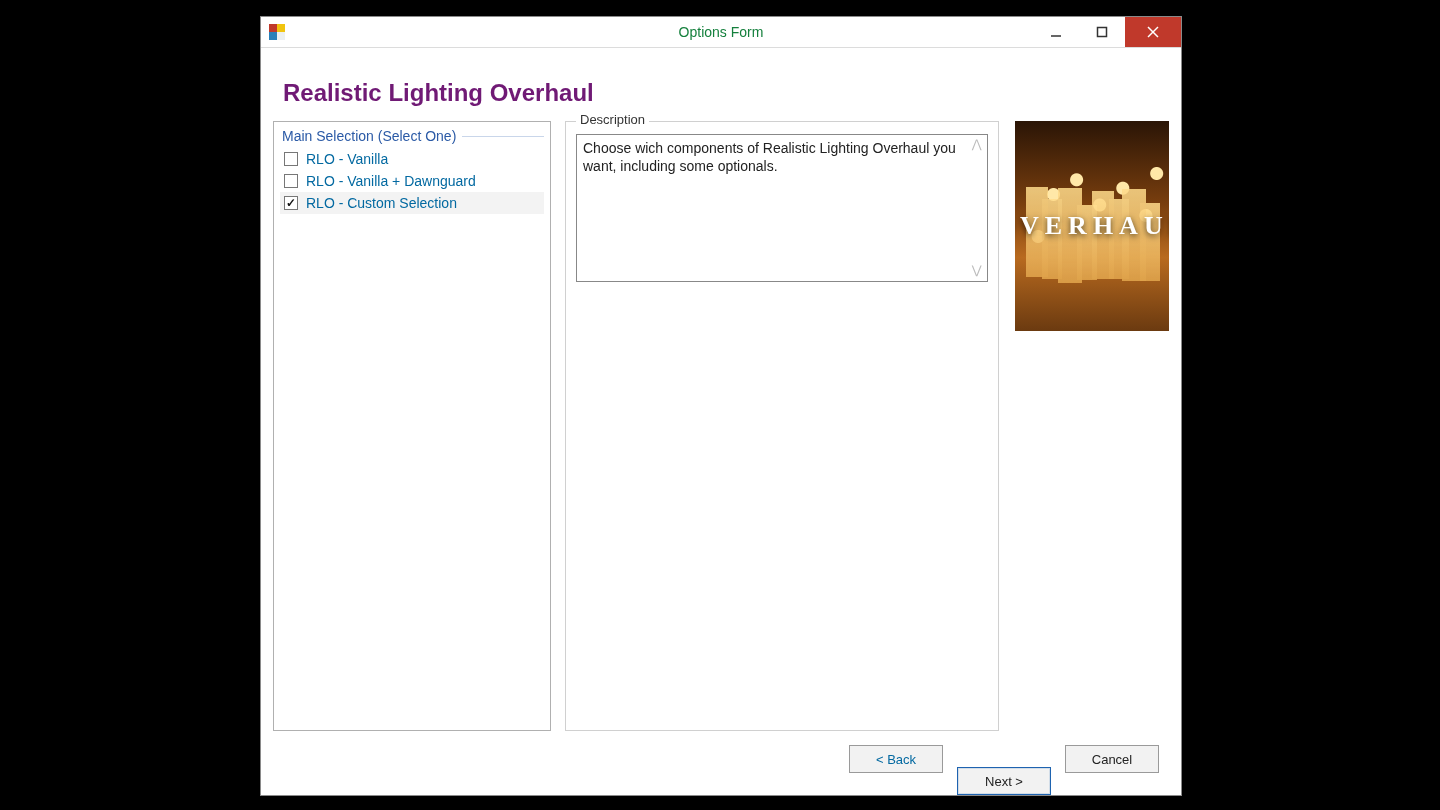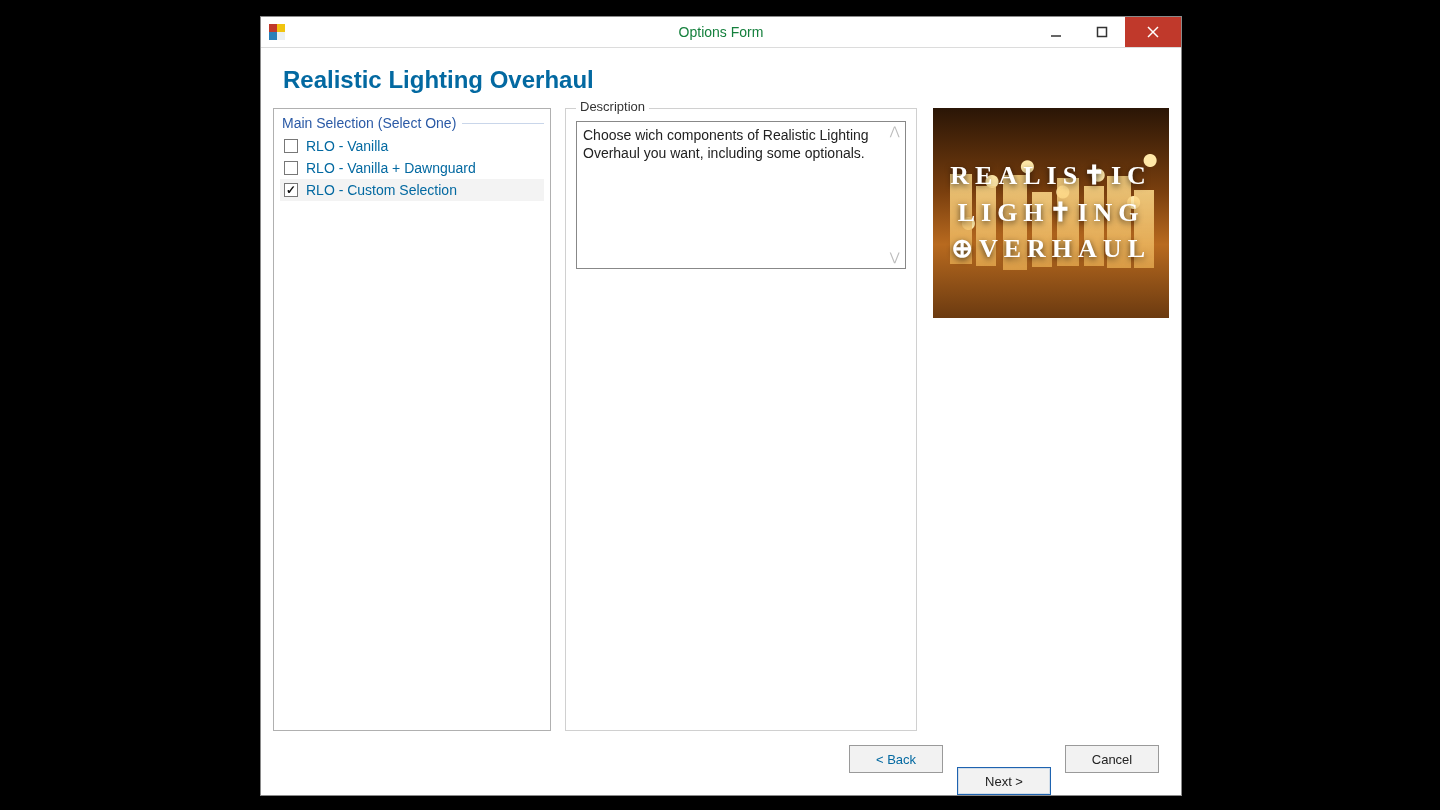--- a/index.html
+++ b/index.html
@@ -87,22 +87,22 @@
   .client {
     flex: 1;
     padding: 10px 12px 12px 12px;
     background: #fff;
     display: flex;
     flex-direction: column;
   }
   .page-title {
     font-size: 24px;
     font-weight: 700;
-    color: #0369a1;
-    margin: 8px 0 14px 10px;
+    color: #701a75;
+    margin: 21px 0 14px 10px;
   }
   .content-row {
     flex: 1;
     display: flex;
     gap: 14px;
   }
   
   .select-panel {
     width: 278px;
     border: 1px solid #b0b0b0;
@@ -335,21 +335,20 @@
               <span>Choose wich components of Realistic Lighting Overhaul you want, including some optionals.</span>
               <div class="desc-scroll">
                 <span>⋀</span>
                 <span>⋁</span>
               </div>
             </div>
           </div>
 
           <div class="preview">
             <div class="preview-text">
-              <div>REALIS✝IC LIGH✝ING</div>
               <div>⊕VERHAUL</div>
             </div>
           </div>
         </div>
       </div>
 
       <div class="button-bar">
         <div class="btn disabled">&lt; Back</div>
         <div class="btn primary">Next &gt;</div>
         <div class="btn">Cancel</div>

